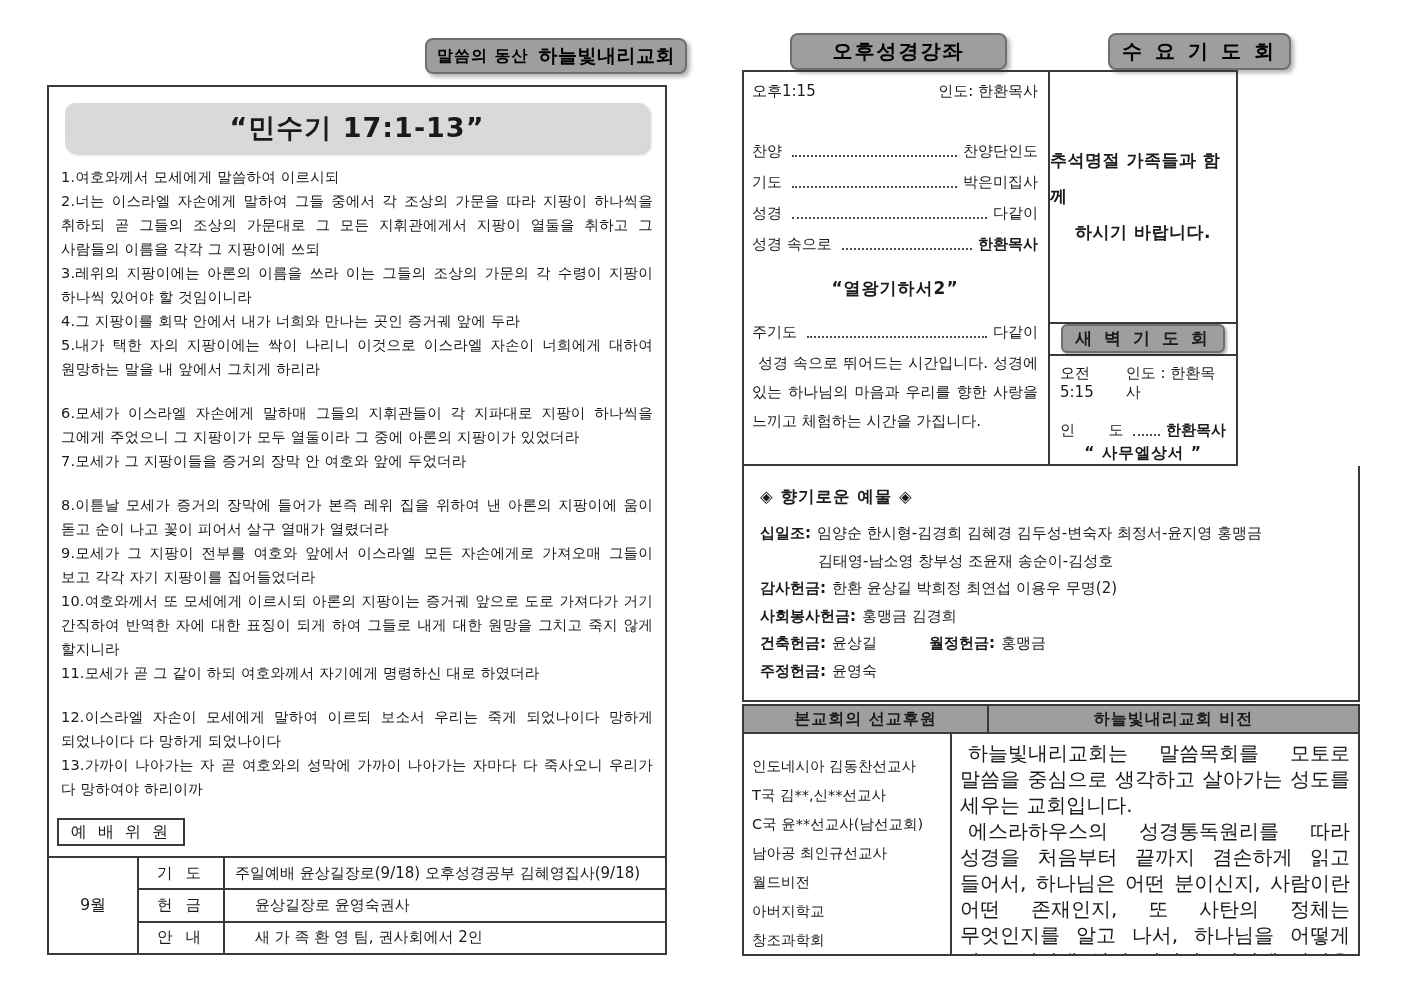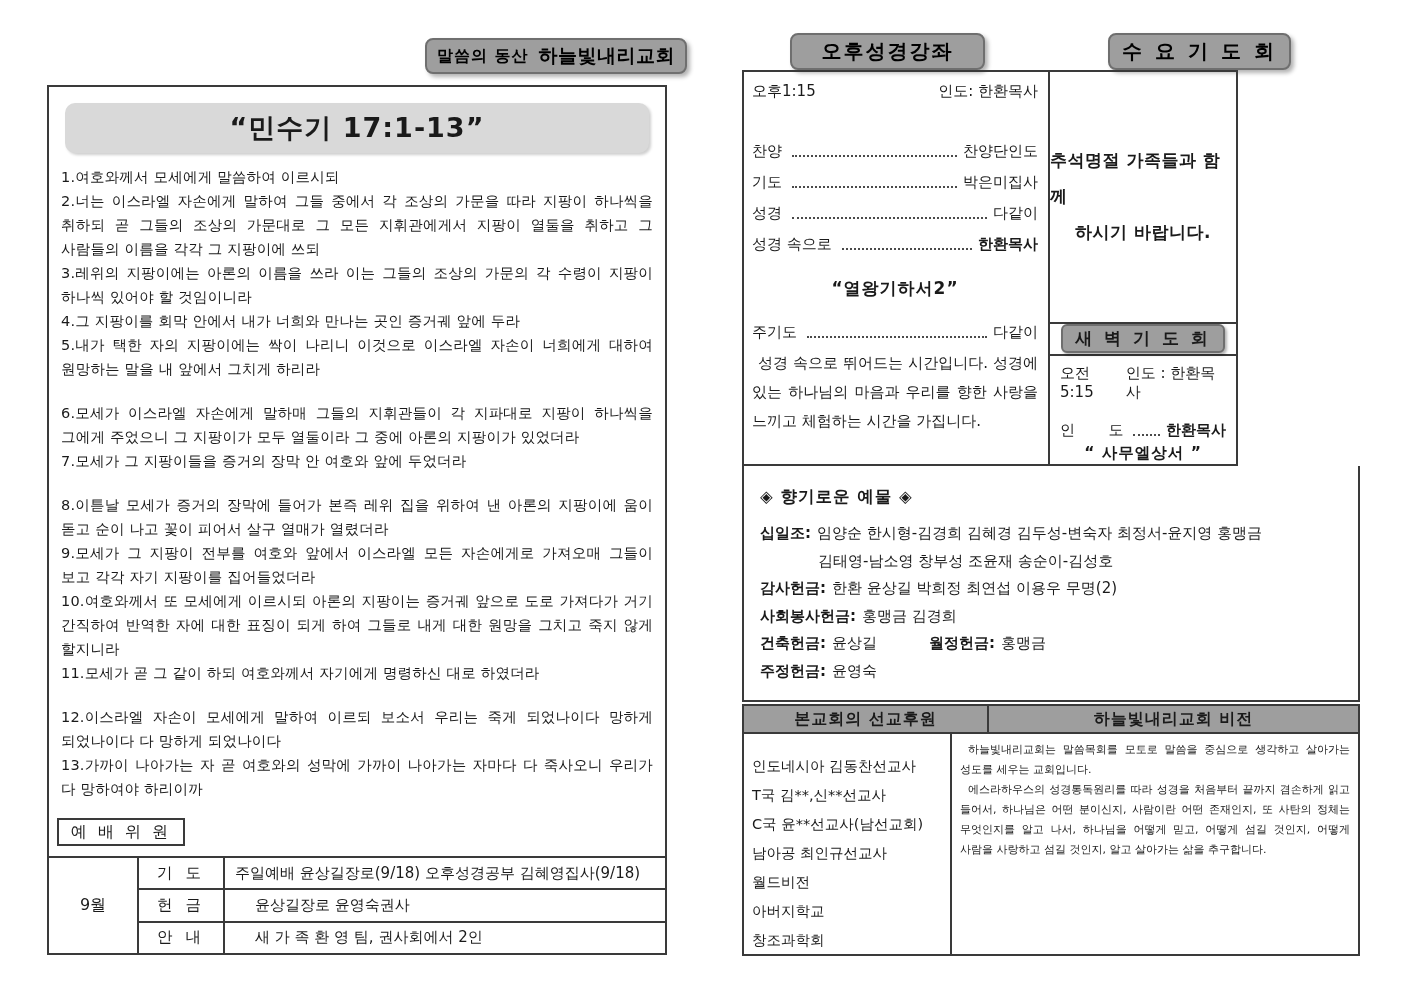--- a/index.html
+++ b/index.html
@@ -14,21 +14,21 @@
   
   .badge {
     background:#9e9e9e; border:2px solid #6f6f6f; border-radius:8px;
     display:flex; align-items:center; justify-content:center;
     font-weight:bold; color:#000000;
     box-shadow:3px 3px 4px rgba(0,0,0,0.30);
   }
   .badge-church { left:425px; top:38px; width:262px; height:36px; gap:10px; }
   .badge-church .prefix { font-size:16px; letter-spacing:1px; }
   .badge-church .church { font-size:19px; letter-spacing:0.5px; }
-  .badge-ac { left:790px; top:33px; width:195px; height:37px; font-size:20px; letter-spacing:2px; }
+  .badge-ac { left:790px; top:33px; width:217px; height:37px; font-size:20px; letter-spacing:2px; }
   .badge-wd { left:1108px; top:33px; width:183px; height:37px; font-size:20px; letter-spacing:3px; }
 
   
   .left-page {
     left:47px; top:85px; width:620px; height:870px;
     border:2px solid #3a3a3a; display:flex; flex-direction:column;
   }
   .title-banner {
     margin:16px 16px 10px 16px; height:50px; border-radius:10px;
     background:#d9d9d9; box-shadow:2px 2px 3px #cfcfcf;
@@ -115,21 +115,21 @@
     border:2px solid #3a3a3a; display:flex; flex-direction:column;
   }
   .bt-header { display:flex; height:28px; background:#9e9e9e; border-bottom:2px solid #3a3a3a; font-weight:bold; font-size:16px; }
   .bt-h1 { width:245px; border-right:2px solid #3a3a3a; display:flex; align-items:center; justify-content:center; letter-spacing:1px; }
   .bt-h2 { flex:1; display:flex; align-items:center; justify-content:center; letter-spacing:1px; }
   .bt-body { flex:1; display:flex; overflow:hidden; }
   .bt-c1 { width:208px; border-right:2px solid #3a3a3a; padding:18px 6px 0 8px; }
   .mission-item { font-size:14.5px; line-height:29px; white-space:nowrap; }
   .bt-c2 { flex:1; padding:6px 8px 0 8px; }
   .vision-p {
-    font-size:11px; line-height:20px; text-align:justify; word-break:keep-all; text-indent:8px;
+    font-size:20px; line-height:26px; text-align:justify; word-break:keep-all; text-indent:8px;
   }
 </style>
 </head>
 <body>
 
 <div class="abs badge badge-church">
   <span class="prefix">말씀의 동산</span>
   <span class="church">하늘빛내리교회</span>
 </div>
 

